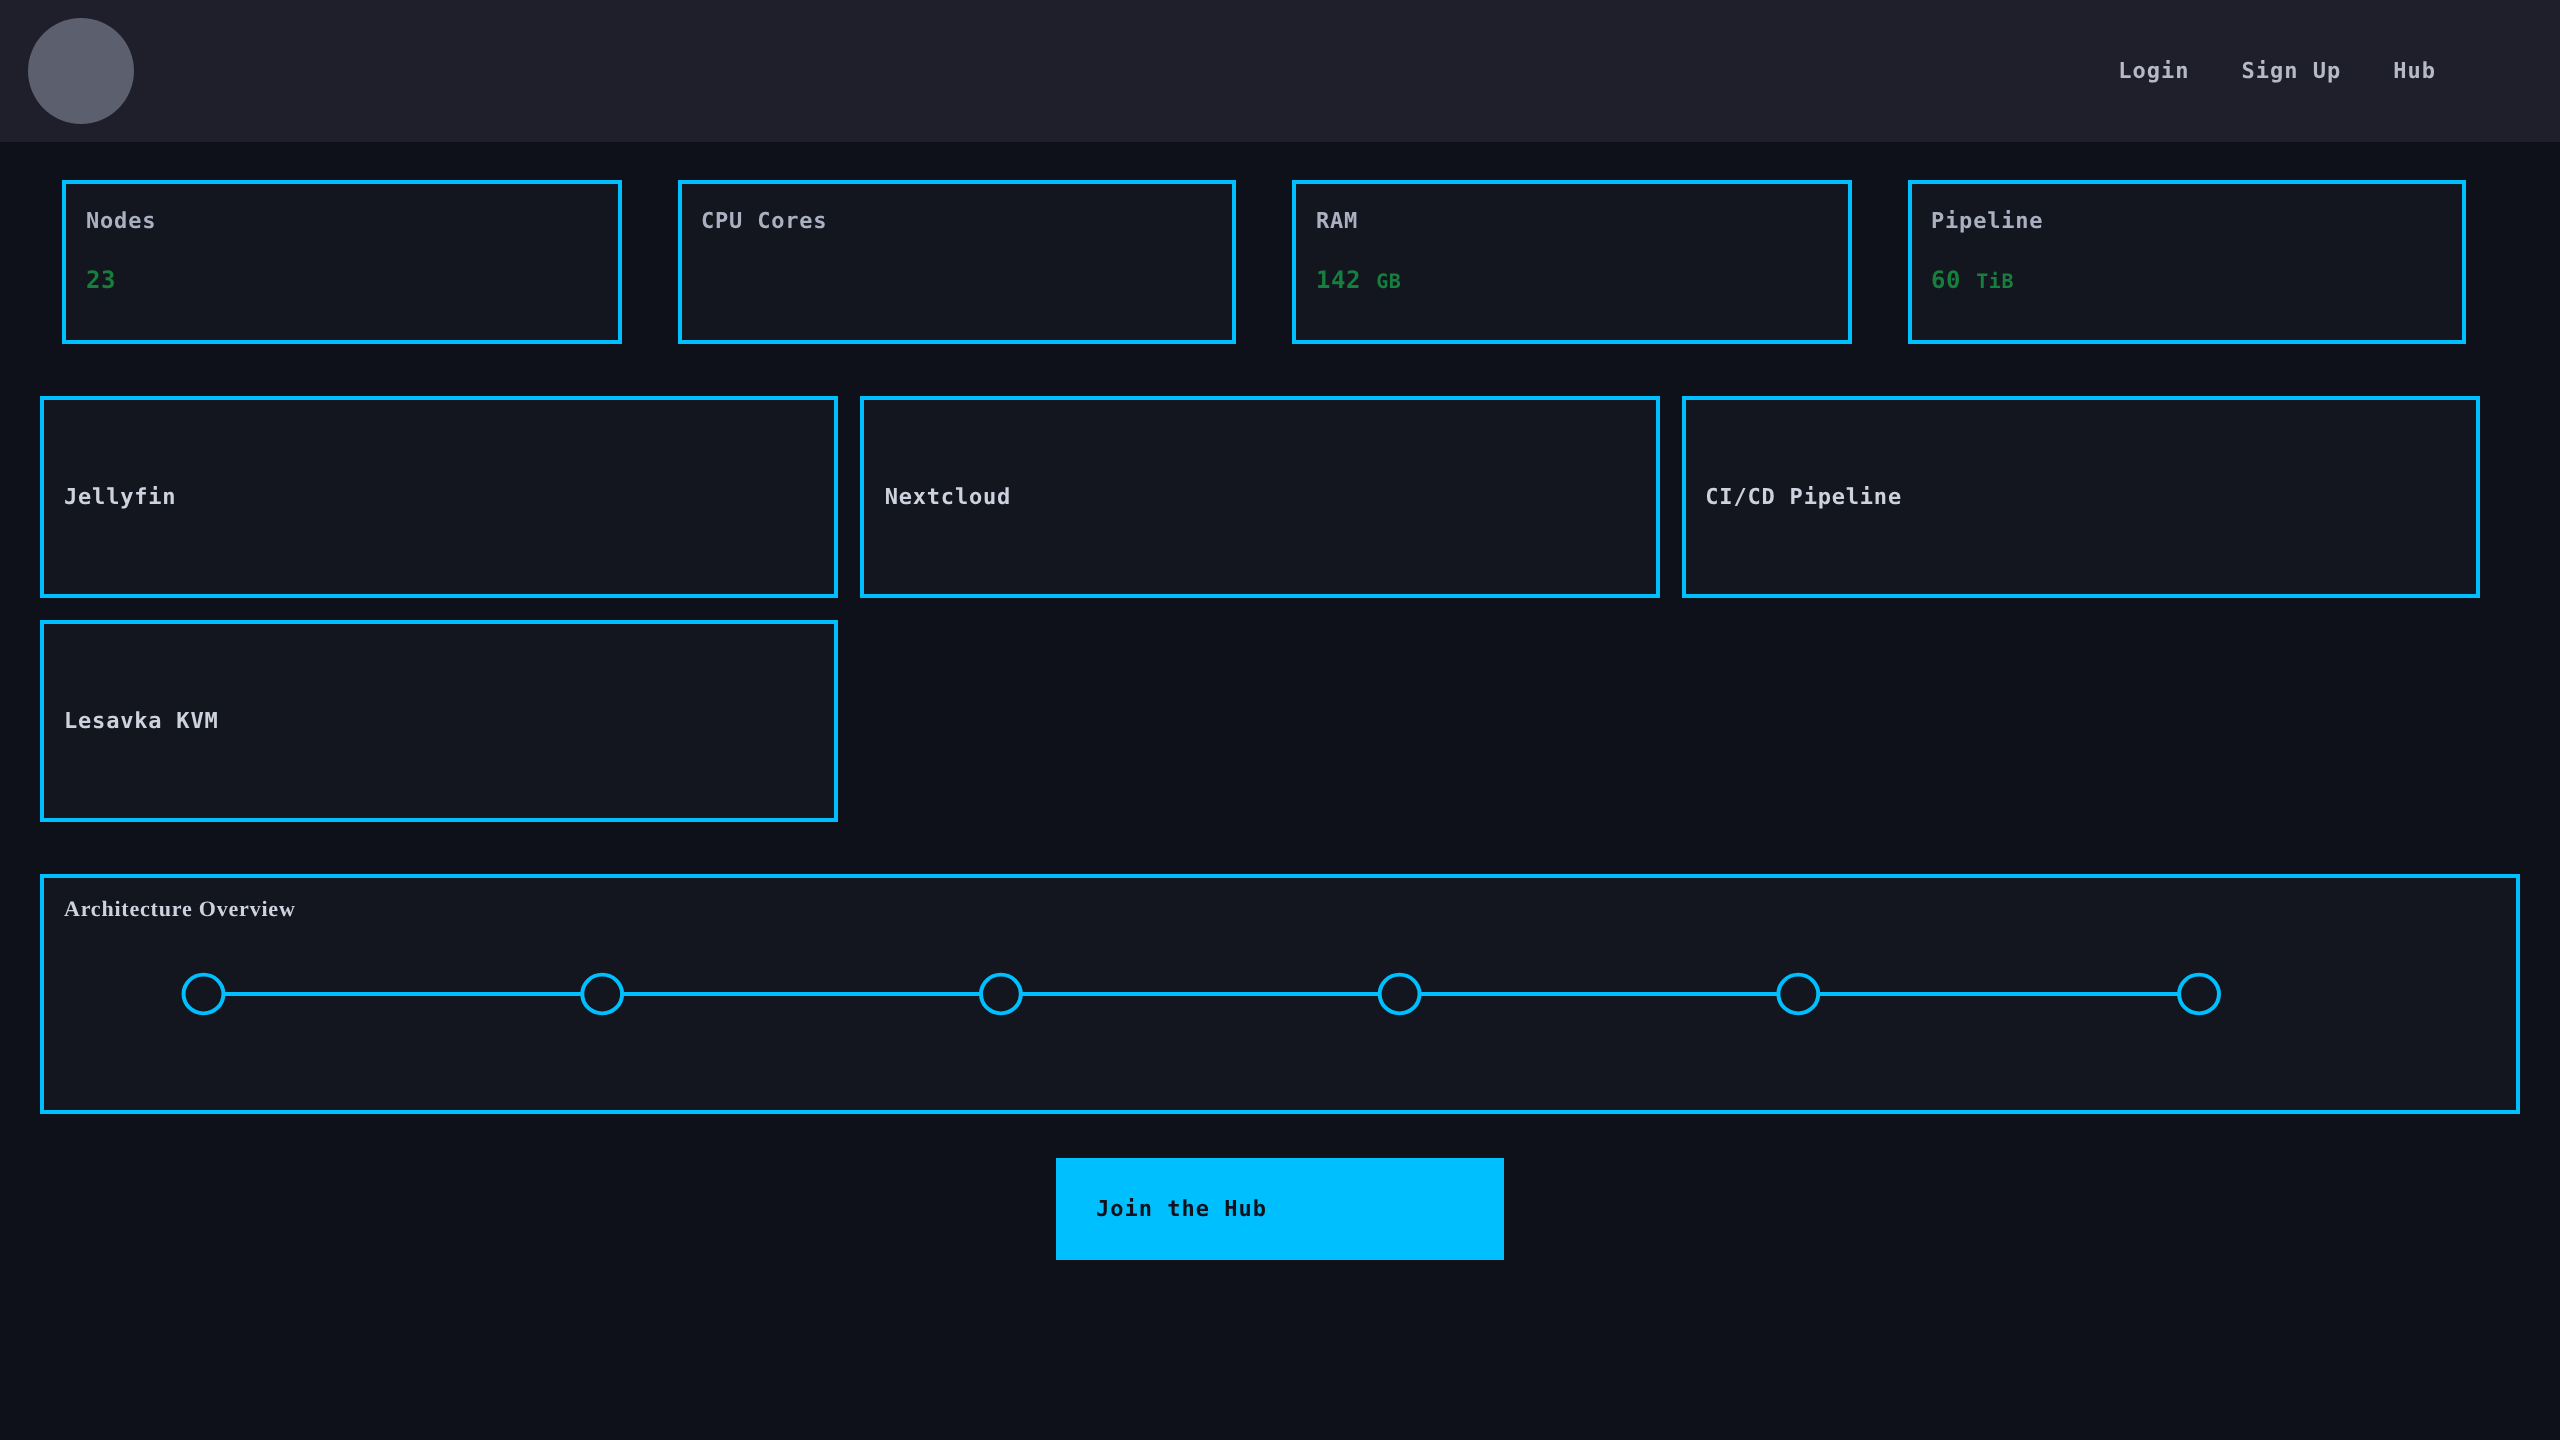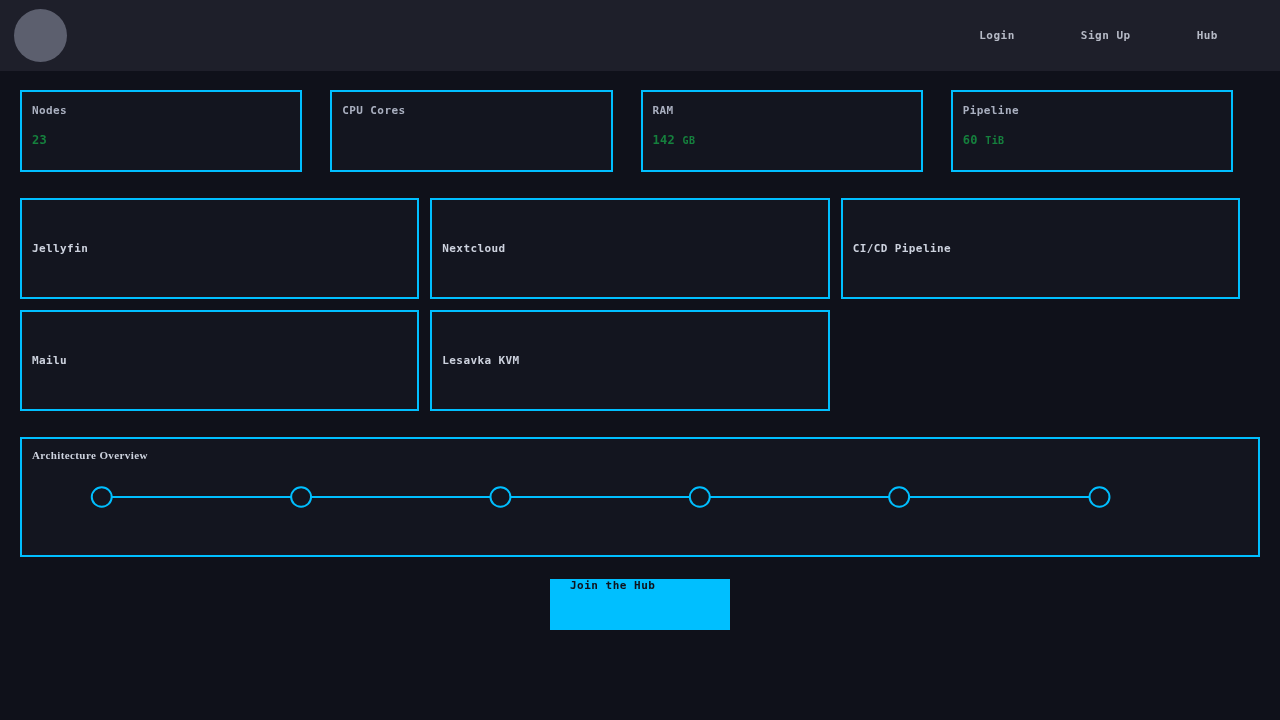--- a/index.html
+++ b/index.html
@@ -31,21 +31,21 @@
     width: 53px;
     height: 53px;
     border-radius: 50%;
     background: #5c5f6e;
     flex: 0 0 auto;
   }
 
   .nav {
     display: flex;
     align-items: center;
-    gap: 66px;
+    gap: 26px;
   }
 
   .nav-link {
     font-size: 11px;
     font-weight: bold;
     letter-spacing: 0.5px;
     color: #b6bac6;
     text-decoration: none;
     white-space: nowrap;
   }
@@ -54,20 +54,21 @@
   .card {
     background: #13151f;
     border: 2px solid #00bfff;
   }
 
   
   .stats-row {
     display: flex;
     gap: 28px;
     padding: 19px 47px 0 20px;
+    margin-left: 11px;
   }
 
   .stat-card {
     flex: 1 1 0;
     height: 82px;
     padding: 12px 0 0 10px;
   }
 
   .stat-label {
     font-size: 11px;
@@ -138,25 +139,26 @@
   }
 
   
   .cta-wrap {
     padding-top: 22px;
     display: flex;
     justify-content: center;
   }
 
   .cta-button {
-    width: 180px;
+    width: 224px;
     height: 51px;
     background: #00bfff;
     border: none;
     display: flex;
+    align-items: center;
     padding-left: 20px;
     cursor: pointer;
     font-family: inherit;
   }
 
   .cta-label {
     font-size: 11px;
     font-weight: bold;
     color: #10131c;
     letter-spacing: 0.5px;
@@ -205,23 +207,20 @@
 
 <div class="services-grid">
   <div class="card service-card">
     <span class="service-name">Jellyfin</span>
   </div>
   <div class="card service-card">
     <span class="service-name">Nextcloud</span>
   </div>
   <div class="card service-card">
     <span class="service-name">CI/CD Pipeline</span>
-  </div>
-  <div class="card service-card">
-    <span class="service-name">Mailu</span>
   </div>
   <div class="card service-card">
     <span class="service-name">Lesavka KVM</span>
   </div>
 </div>
 
 <div class="card arch-panel">
   <div class="arch-title">Architecture Overview</div>
   <svg class="arch-diagram" id="arch-svg" viewBox="0 0 1240 120" preserveAspectRatio="none">
       <line x1="80" y1="60" x2="1081" y2="60" stroke="#00bfff" stroke-width="2"></line>

